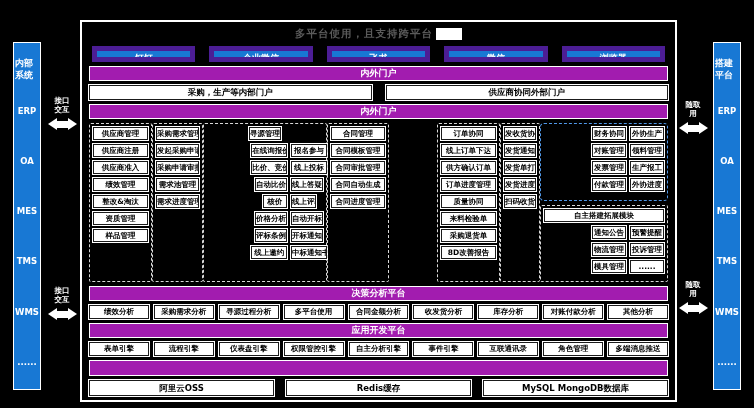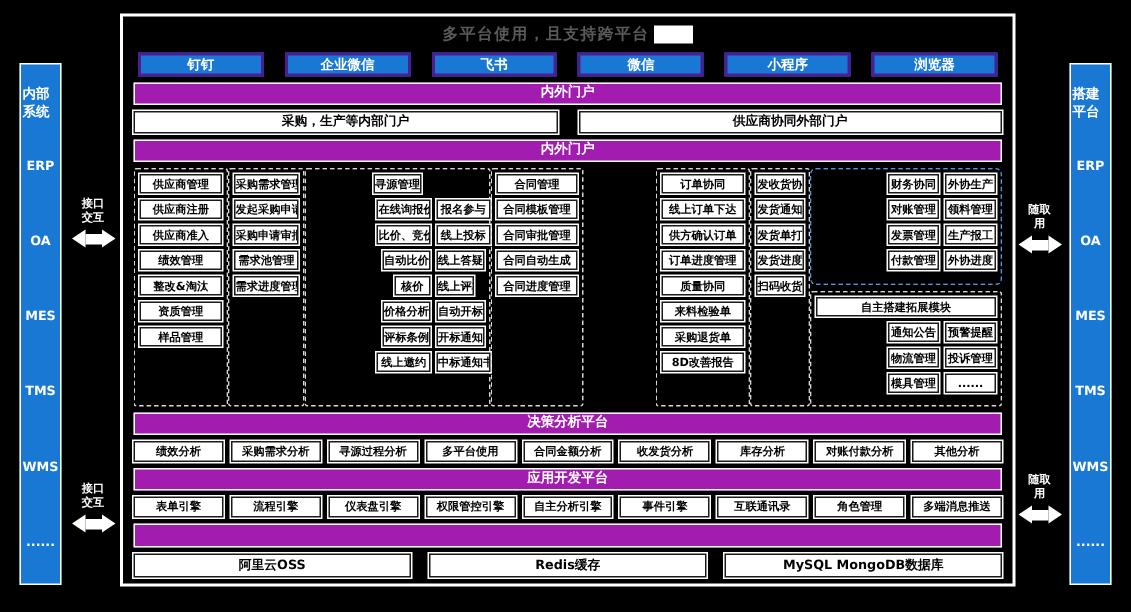--- a/index.html
+++ b/index.html
@@ -3,30 +3,30 @@
 <meta charset="utf-8">
 <style>
   html,body{margin:0;padding:0;}
   body{
     width:754px;height:408px;position:relative;overflow:hidden;
     background:#000;font-family:"DejaVu Sans",sans-serif;
     -webkit-font-smoothing:antialiased;
   }
   
   .frame{
-    position:absolute;left:80px;top:9px;width:597px;height:382px;
+    position:absolute;left:80px;top:20px;width:597px;height:382px;
     border:2px solid #fff;background:#000;box-sizing:border-box;
     padding:4px 7px;display:flex;flex-direction:column;gap:4px;
   }
   .title-row{height:16px;display:flex;align-items:center;justify-content:center;gap:3px;}
   .title-text{color:#5a5a5a;font-size:10.5px;font-weight:bold;letter-spacing:1px;}
   .redaction{display:inline-block;width:26px;height:12px;background:#fff;}
   .clients{display:flex;gap:14px;padding:0 3px;height:16px;}
   .client-box{
-    flex:1;background:#1878D4;border:2px solid #4c1d95;color:#fff;
+    flex:1;background:#1878D4;border:5px solid #4c1d95;color:#fff;
     font-size:9px;font-weight:bold;text-align:center;line-height:14px;
     box-sizing:border-box;white-space:nowrap;overflow:hidden;
   }
   .bar{
     background:#a21caf;border:1px solid #fff;color:#fff;font-weight:bold;
     font-size:9px;text-align:center;height:15px;line-height:13px;
     box-sizing:border-box;flex:0 0 auto;
   }
   .bar.empty{height:16px;}
   .portals{display:flex;gap:14px;height:15px;}
@@ -65,21 +65,21 @@
     border:1px solid #fff;box-sizing:border-box;display:flex;flex-direction:column;
     color:#fff;font-weight:bold;
   }
   .side-panel.left{left:13px;} .side-panel.right{left:713px;}
   .side-hdr{margin-top:15px;font-size:9px;line-height:1.3;text-align:center;width:20px;}
   .side-items{flex:1;display:flex;flex-direction:column;justify-content:space-around;align-items:center;width:100%;padding:4px 0 2px;}
   .side-item{font-size:8.5px;letter-spacing:0;white-space:nowrap;}
   
   .arrow-group{
     position:absolute;width:34px;display:flex;flex-direction:column;
-    align-items:center;gap:3px;color:#fff;font-weight:bold;margin-top:35px;
+    align-items:center;gap:3px;color:#fff;font-weight:bold;
   }
   .arrow-label{width:18px;font-size:7.5px;line-height:1.25;text-align:center;word-break:break-all;}
   .dbl-arrow{display:flex;align-items:center;height:13px;}
   .dbl-arrow .t{width:0;height:0;border-top:6px solid transparent;border-bottom:6px solid transparent;}
   .dbl-arrow .t.l{border-right:9px solid #fff;}
   .dbl-arrow .t.r{border-left:9px solid #fff;}
   .dbl-arrow .m{width:11px;height:7px;background:#fff;}
   .ag-left1{left:45px;top:96px;} .ag-left2{left:45px;top:286px;}
   .ag-right1{left:676px;top:100px;} .ag-right2{left:676px;top:280px;}
 </style>
@@ -148,21 +148,20 @@
   <div class="title-row">
     <span class="title-text">多平台使用，且支持跨平台</span>
     <span class="redaction"></span>
   </div>
 
   <div class="clients">
       <div class="client-box">钉钉</div>
       <div class="client-box">企业微信</div>
       <div class="client-box">飞书</div>
       <div class="client-box">微信</div>
-      <div class="client-box">小程序</div>
       <div class="client-box">浏览器</div>
     </div>
 
   <div class="bar">内外门户</div>
 
   <div class="portals">
       <div class="portal-box">采购，生产等内部门户</div>
       <div class="portal-box">供应商协同外部门户</div>
     </div>
 

